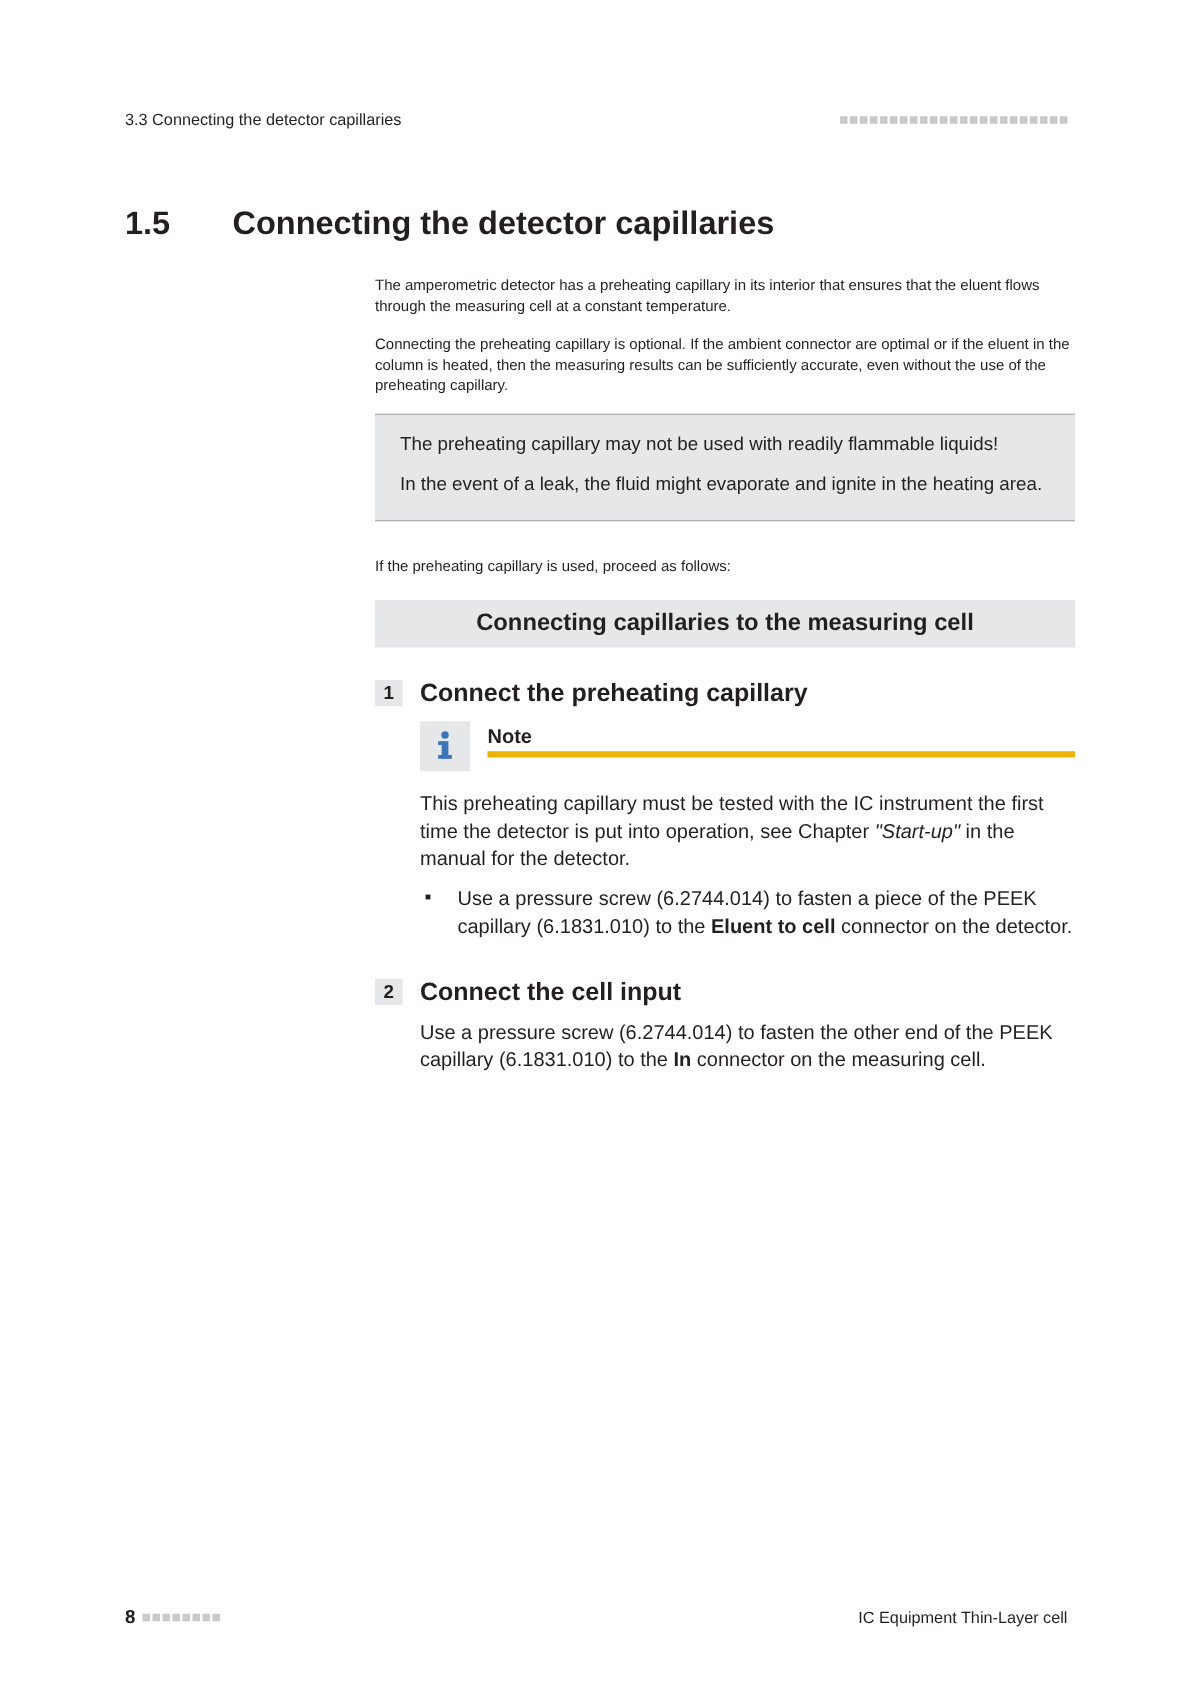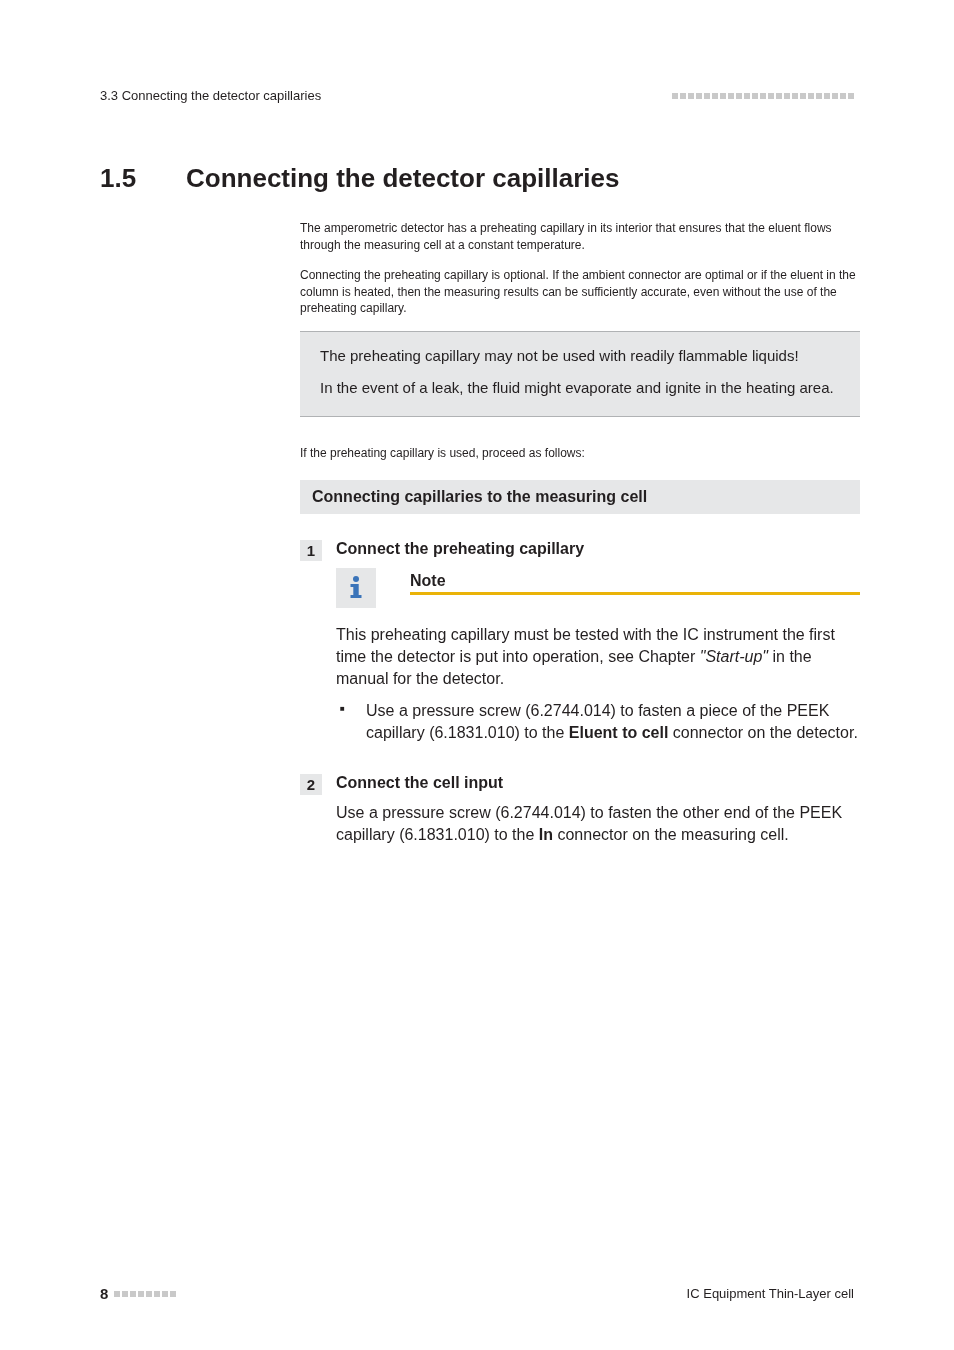--- a/index.html
+++ b/index.html
@@ -70,64 +70,64 @@
   }
   .callout p {
     font-size: 15px;
     line-height: 1.38;
     margin-bottom: 12px;
   }
   .callout p:last-child { margin-bottom: 1px; }
   .subhead-bar {
     background: #e6e7e8;
     font-weight: 800;
-    font-size: 16px;
+    font-size: 19px;
     padding: 8px 12px;
     margin: 18px 0 26px 0;
+    text-align: center;
   }
   .step {
     display: flex;
     gap: 14px;
     margin-bottom: 24px;
   }
   .step-num {
     background: #e6e7e8;
     font-weight: 700;
     font-size: 15px;
     width: 22px;
     text-align: center;
     padding: 2px 0;
     flex: 0 0 22px;
     align-self: flex-start;
   }
   .step-body { flex: 1; }
   .step-title {
     font-weight: 700;
-    font-size: 16px;
+    font-size: 20px;
     margin-bottom: 10px;
   }
   .note-box {
     display: flex;
     gap: 14px;
     margin: 8px 0 16px 0;
   }
   .note-icon {
     width: 40px; height: 40px; flex: 0 0 40px;
     background: #e6e7e8;
     display: flex;
     align-items: center;
     justify-content: center;
   }
   .note-title-wrap { flex: 1; padding-top: 4px; }
   .note-title {
     font-weight: 700;
     font-size: 16px;
-    border-bottom: 3px solid #eab308;
+    border-bottom: 5px solid #eab308;
     padding-bottom: 2px;
-    margin-left: 20px;
   }
   .step-body p {
     font-size: 16px;
     line-height: 1.38;
     margin-bottom: 10px;
   }
   ul.bullets {
     list-style: none;
     padding-left: 22px;
     margin: 8px 0 0 0;

